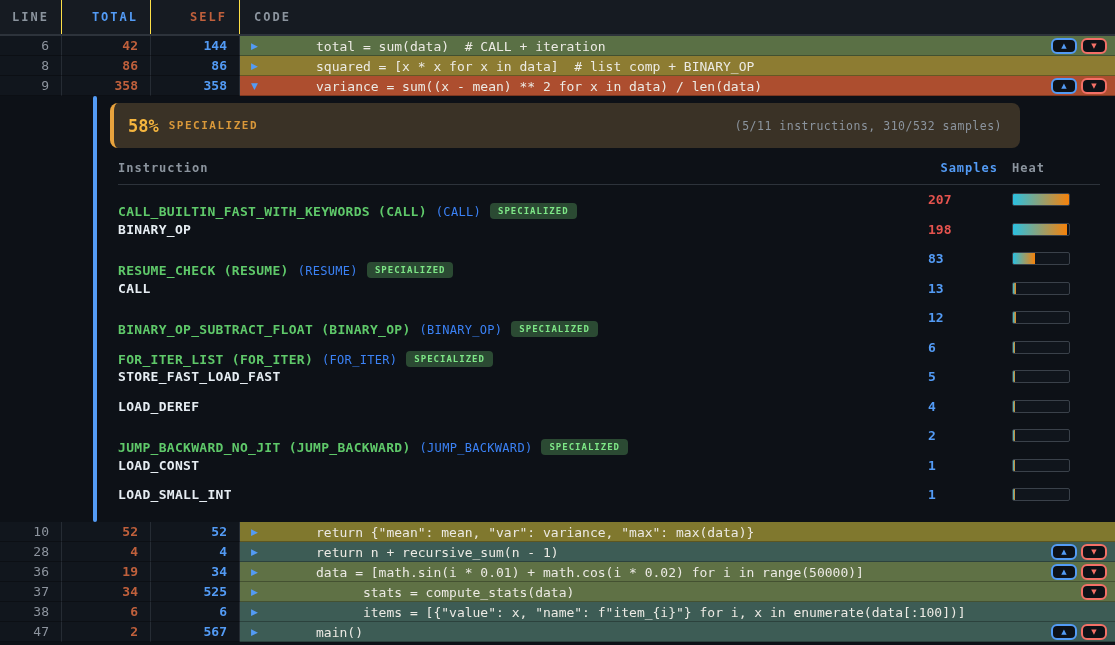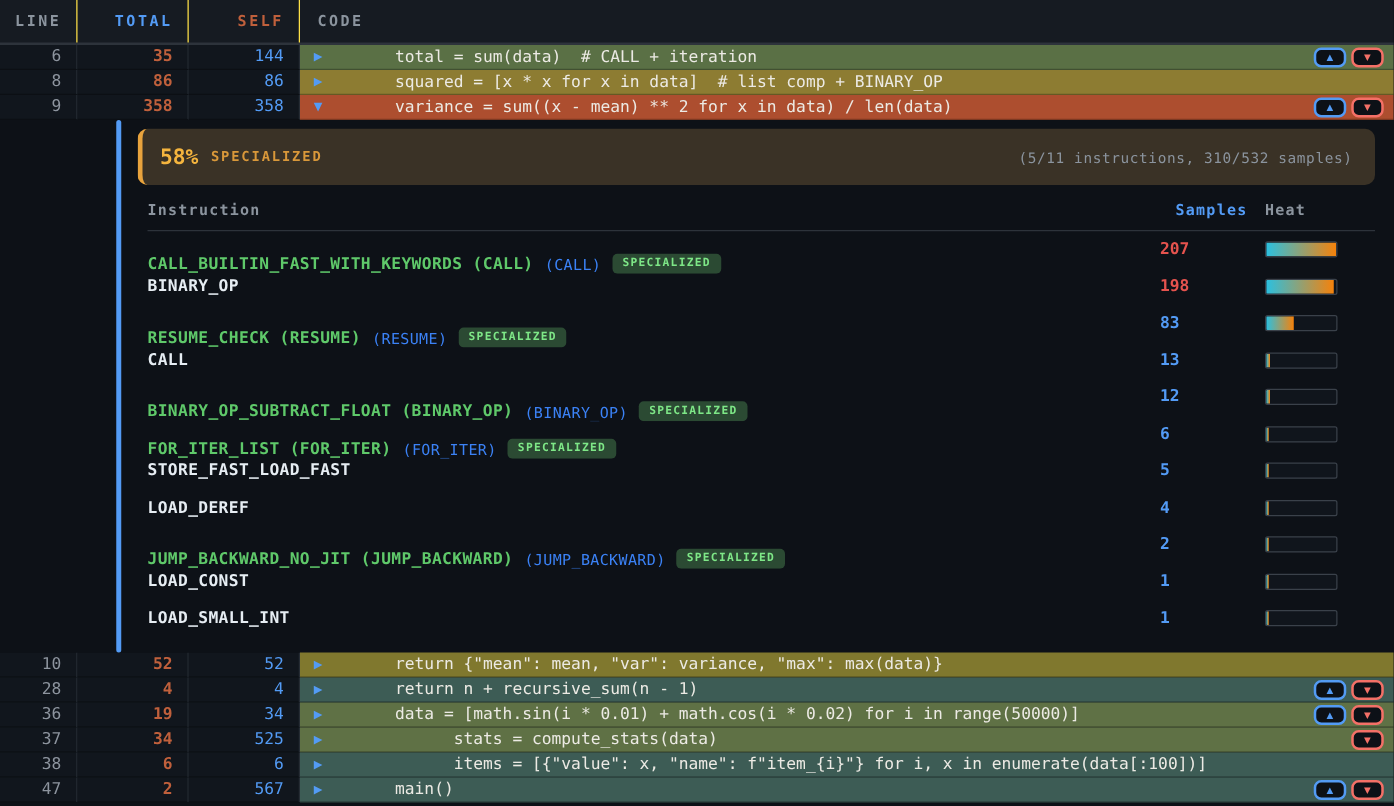--- a/index.html
+++ b/index.html
@@ -29,21 +29,21 @@
   .crow { display: grid; grid-template-columns: 62px 89px 89px 1fr; height: 20px; }
   .cell {
     display: flex; align-items: center; justify-content: flex-end;
     padding-right: 12px; font-size: 13px;
     background: #11161d;
     border-right: 1px solid #262c34;
     border-bottom: 1px solid rgba(0,0,0,0.28);
   }
   .cell.line  { color: #8d949e; }
   .cell.selfv { color: #c0603c; font-weight: bold; }
-  .cell.totalv{ color: #539bf5; font-weight: normal; }
+  .cell.totalv{ color: #539bf5; font-weight: bold; }
   .cell.codec { justify-content: flex-start; padding: 0; border-right: none; position: relative; }
   .arrow {
     position: absolute; left: 11px; top: 50%; transform: translateY(-50%);
     font-size: 9px; color: #539bf5;
     font-family: "DejaVu Sans", sans-serif;
   }
   .src {
     position: absolute; left: 76px; top: 50%; transform: translateY(-50%);
     white-space: pre; font-size: 13px; color: #eceae4;
     font-family: "DejaVu Sans Mono", monospace;
@@ -58,21 +58,21 @@
   .nav-btn.up   { border: 2px solid #539bf5; color: #539bf5; }
   .nav-btn.down { border: 2px solid #f47067; color: #f47067; }
   
   .expansion { position: relative; height: 426px; background: #0d1117; }
   .vline {
     position: absolute; left: 93px; top: 0; width: 4px; height: 100%;
     background: #539bf5; border-radius: 2px;
   }
   .exp-content { position: absolute; left: 110px; top: 7px; width: 990px; }
   .summary-box {
-    width: 990px; height: 45px;
+    width: 910px; height: 45px;
     background: #3a3226;
     border-left: 4px solid #e8a33d;
     border-radius: 8px;
     display: flex; align-items: center;
     padding: 0 18px 0 14px;
   }
   .pct { color: #f5b53e; font-size: 17px; font-weight: bold; margin-right: 10px; }
   .spec-label { color: #d9983a; font-size: 11px; font-weight: bold; letter-spacing: 1.5px; }
   .summary-right { margin-left: auto; color: #8b949e; font-size: 11.5px; letter-spacing: 0.5px; }
   .instr-table { margin-top: 13px; margin-left: 8px; width: 982px; }
@@ -111,21 +111,21 @@
 <header class="thead">
   <div class="hc">LINE</div>
   <div class="hc hc-total">TOTAL</div>
   <div class="hc hc-self">SELF</div>
   <div class="hc hc-code">CODE</div>
 </header>
 
 <section id="rows-top">
     <div class="crow">
     <div class="cell line">6</div>
-    <div class="cell selfv">35</div>
+    <div class="cell selfv">42</div>
     <div class="cell totalv">144</div>
     <div class="cell codec" style="background: rgb(90, 112, 69);">
       <span class="arrow">▶</span>
       <span class="src">total = sum(data)  # CALL + iteration</span>
       <span class="btns">
         <span class="nav-btn up">
             <span>▲</span>
           </span>
         <span class="nav-btn down">
             <span>▼</span>

